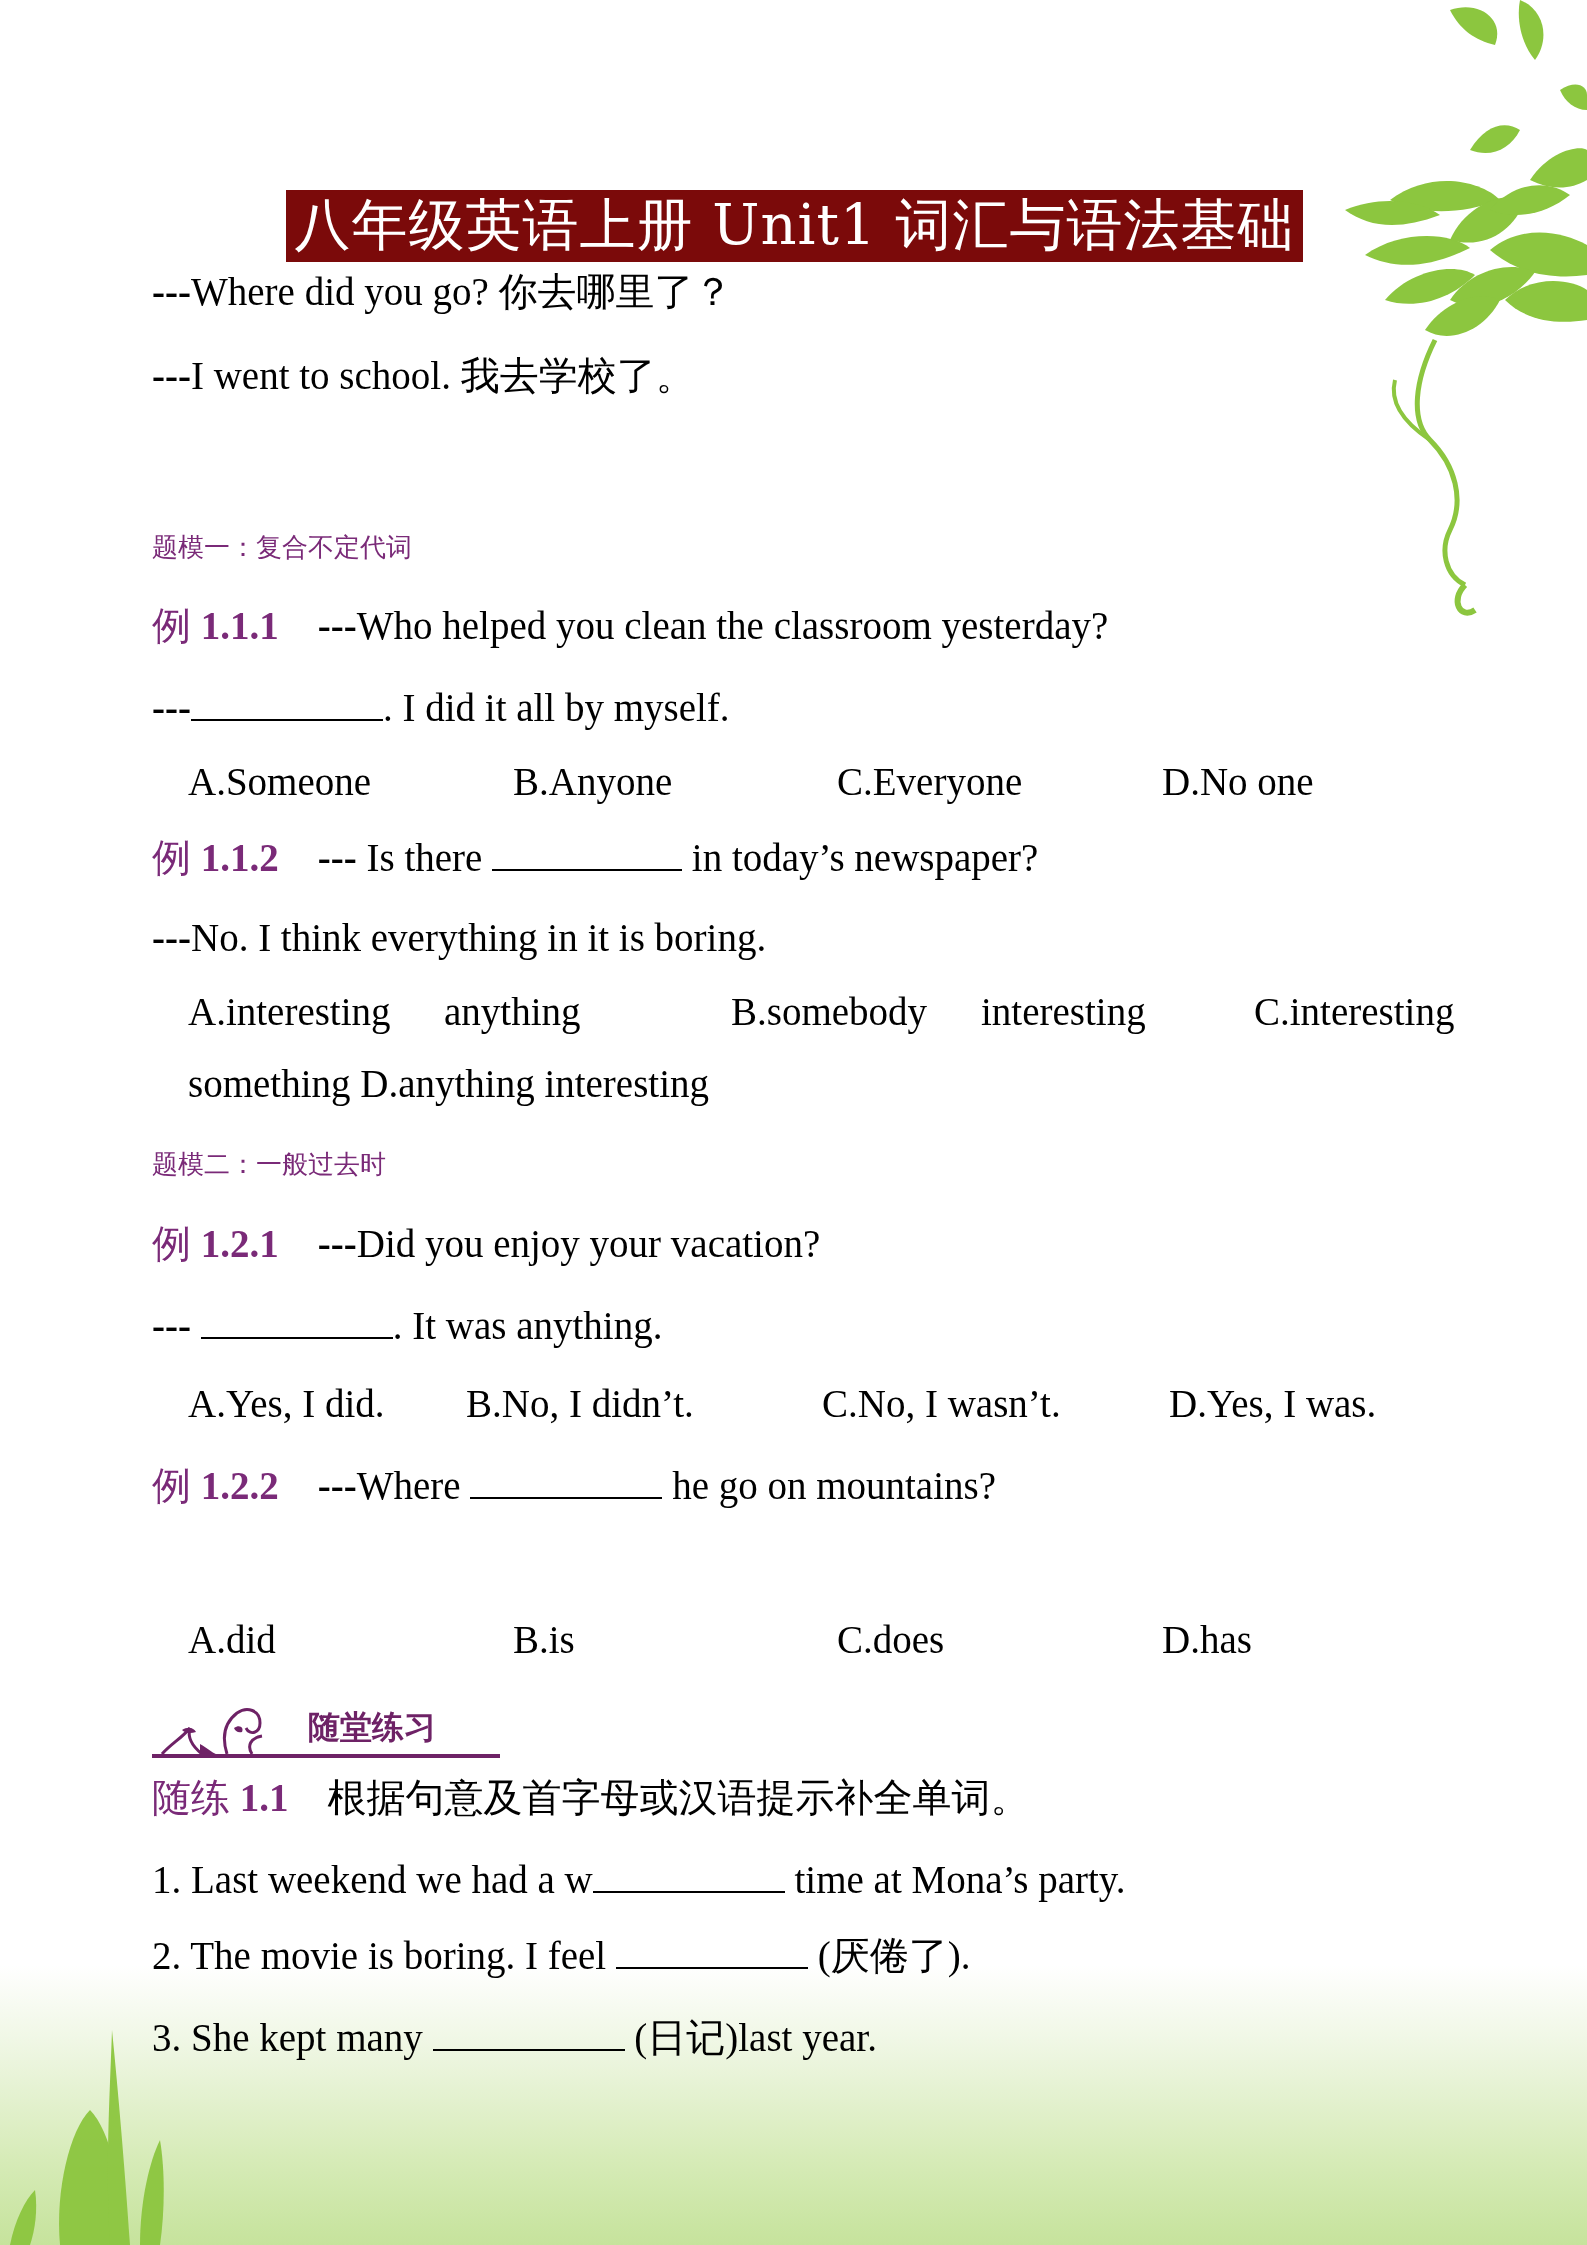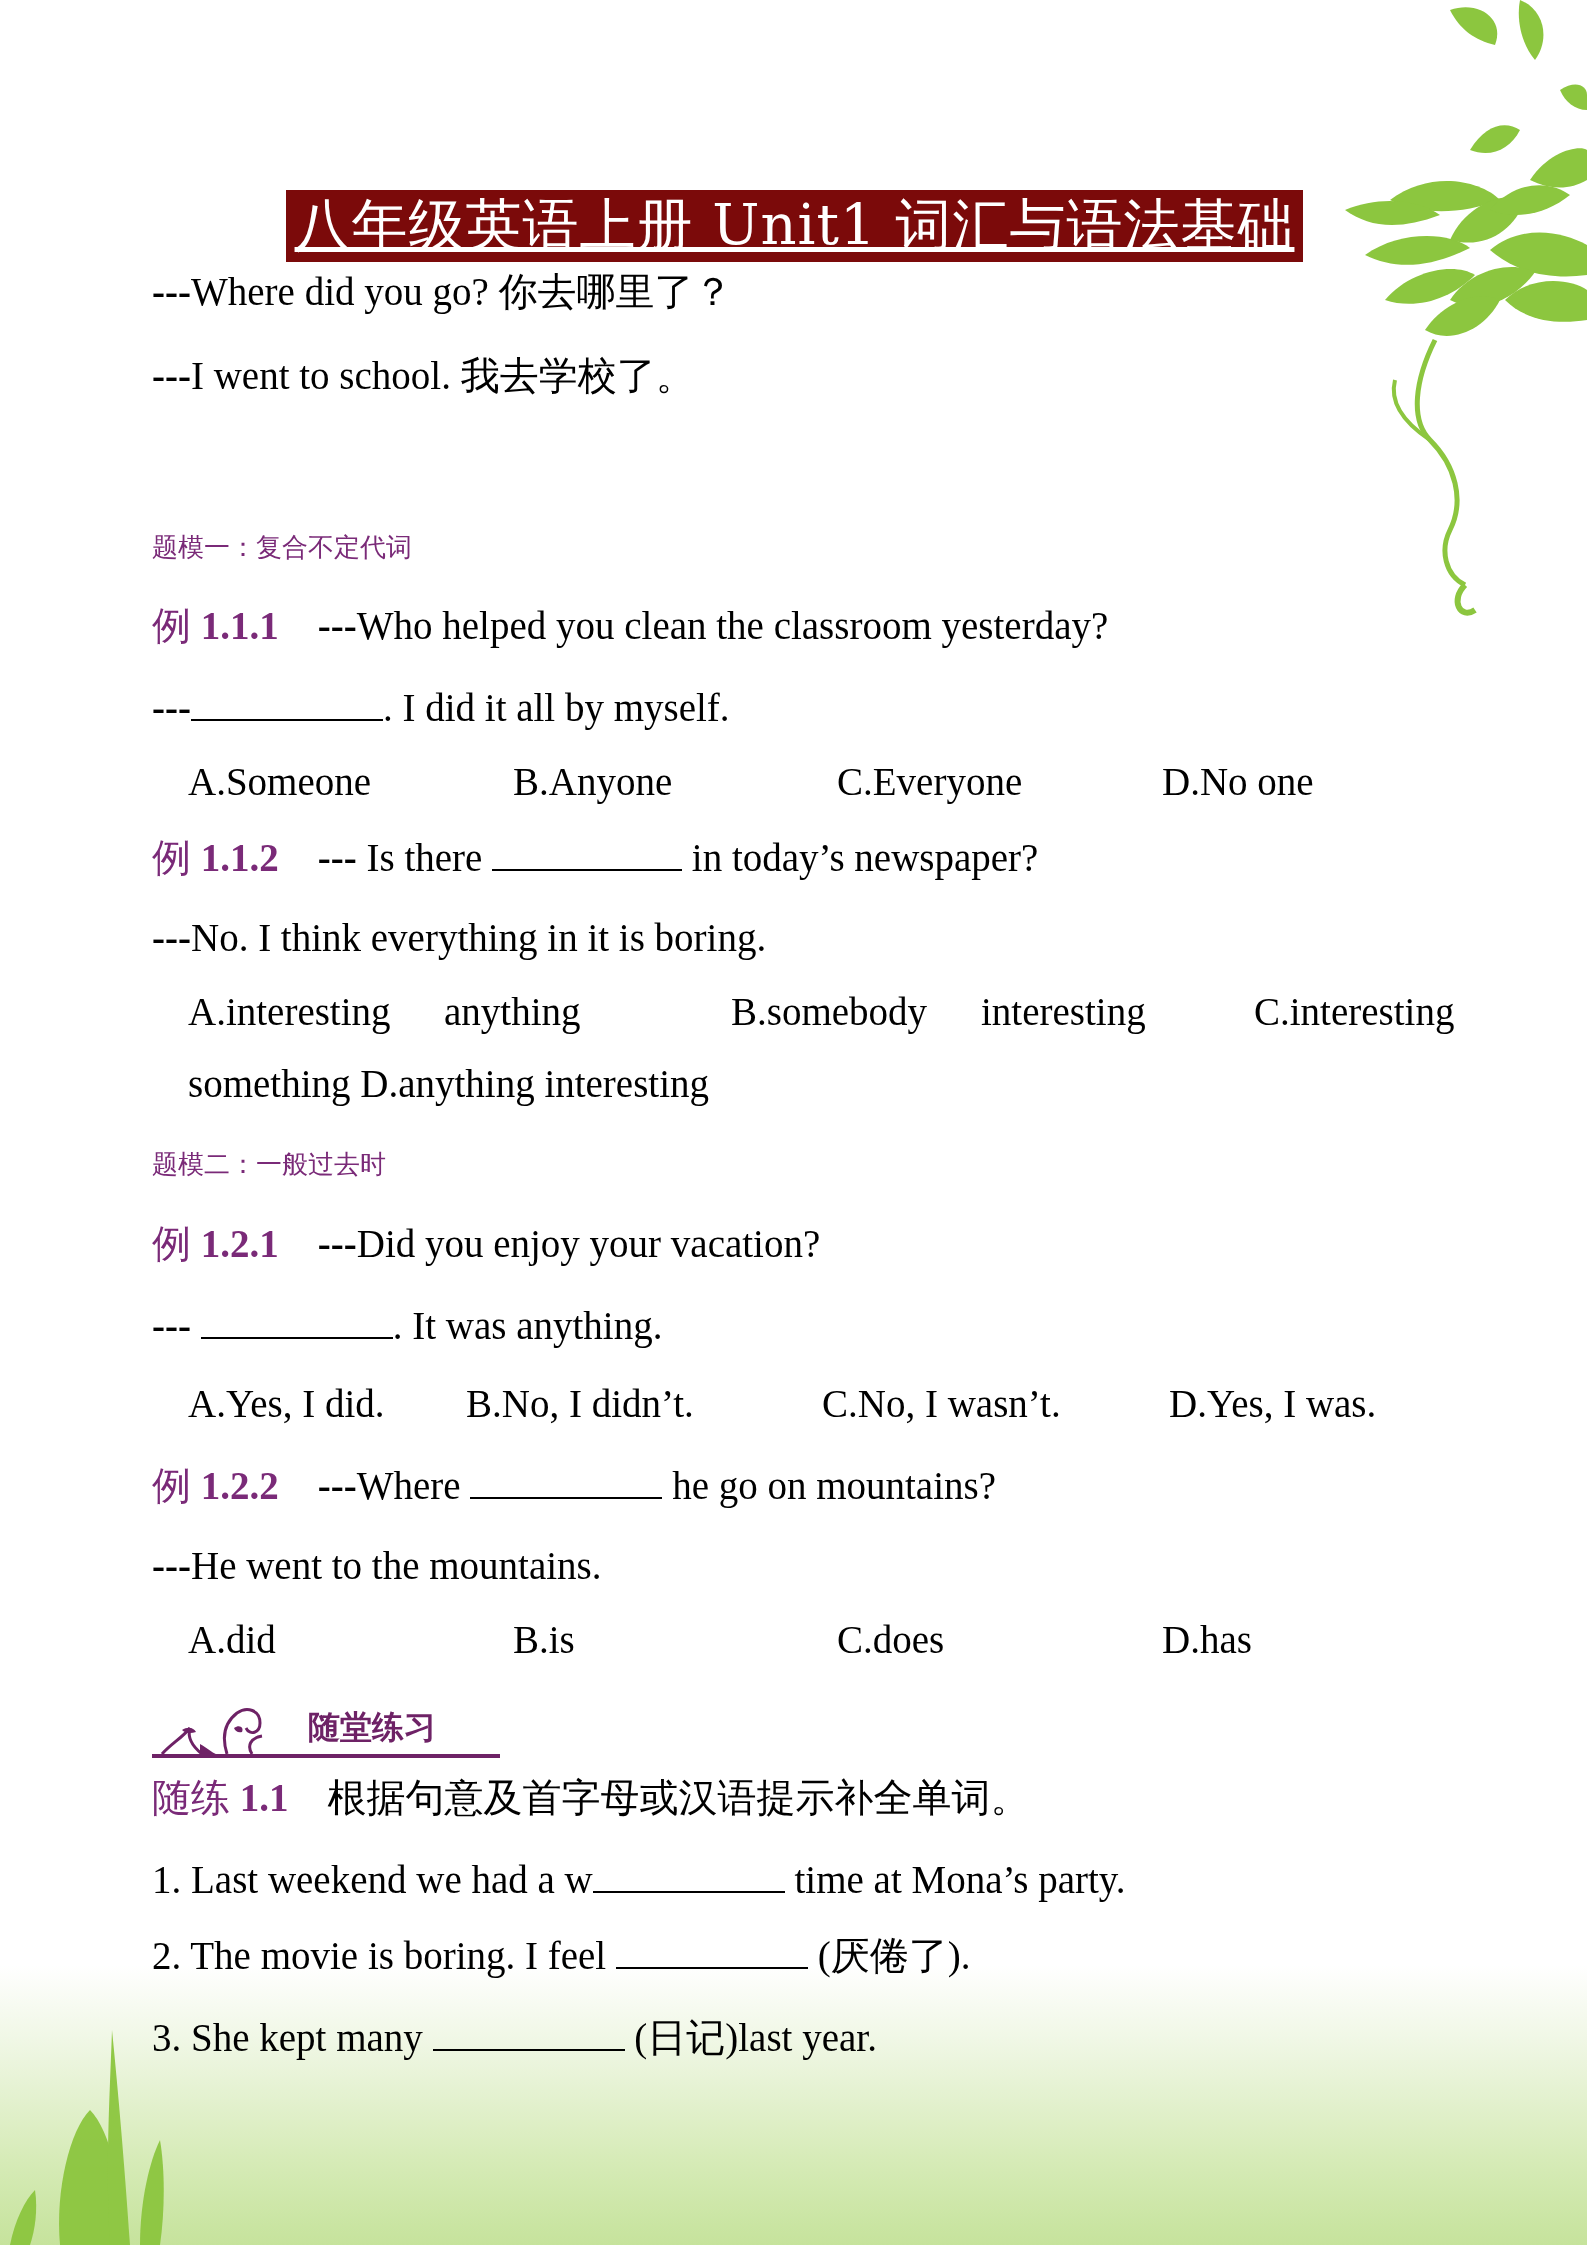--- a/index.html
+++ b/index.html
@@ -16,21 +16,20 @@
     }
     .deco { position: absolute; z-index: 1; }
     .content { position: absolute; left: 0; top: 0; width: 1587px; height: 2245px; z-index: 2; }
 
     .title-banner {
       position: absolute; left: 286px; top: 190px; width: 1017px; height: 72px;
       background: #7b0a0a; color: #fff;
       display: flex; align-items: center; justify-content: center;
       font-family: "DejaVu Serif", serif; font-size: 56px; letter-spacing: 1px;
       white-space: nowrap;
-      text-decoration: underline;
     }
     .line { position: absolute; left: 152px; font-size: 39px; white-space: nowrap; line-height: 1; }
     .bold { font-weight: bold; }
     .purple { color: #7a2a78; }
     .ex-num { color: #7a2a78; }
     .ex-num .n { font-weight: bold; }
     .dash { font-weight: bold; }
     .blank { display: inline-block; border-bottom: 2px solid #000; height: 1px; vertical-align: baseline; }
     .opt { position: absolute; font-size: 39px; white-space: nowrap; line-height: 1; margin-left: 36px; }
     .sec-heading { position: absolute; left: 152px; width: 350px; height: 60px; }
@@ -125,23 +124,20 @@
     <span class="dash">---</span> <span class="blank" style="width:192px;"></span><span>. It was anything.</span>
   </div>
   <div class="opt" style="left:152px; top:1384px;">A.Yes, I did.</div>
   <div class="opt" style="left:430px; top:1384px;">B.No, I didn’t.</div>
   <div class="opt" style="left:786px; top:1384px;">C.No, I wasn’t.</div>
   <div class="opt" style="left:1133px; top:1384px;">D.Yes, I was.</div>
 
   <div class="line" style="top:1466px;">
     <span class="ex-num"><span>例</span> <span class="n">1.2.2</span></span>&nbsp;&nbsp;&nbsp;&nbsp;<span class="dash">---</span><span>Where </span><span class="blank" style="width:192px;"></span><span> he go on mountains?</span>
   </div>
-  <div class="line" style="top:1546px;">
-    <span class="dash">---</span><span>He went to the mountains.</span>
-  </div>
   <div class="opt" style="left:152px; top:1620px;">A.did</div>
   <div class="opt" style="left:477px; top:1620px;">B.is</div>
   <div class="opt" style="left:801px; top:1620px;">C.does</div>
   <div class="opt" style="left:1126px; top:1620px;">D.has</div>
 
   <div class="sec-heading" style="top:1698px;">
     <svg width="130" height="60" viewBox="0 0 130 60" style="position:absolute;left:0;top:0;">
       <g fill="none" stroke="#6e2266" stroke-width="3">
         <path d="M10 56 C20 45 30 40 38 30"></path>
         <path d="M50 56 C40 48 35 40 38 30"></path>

